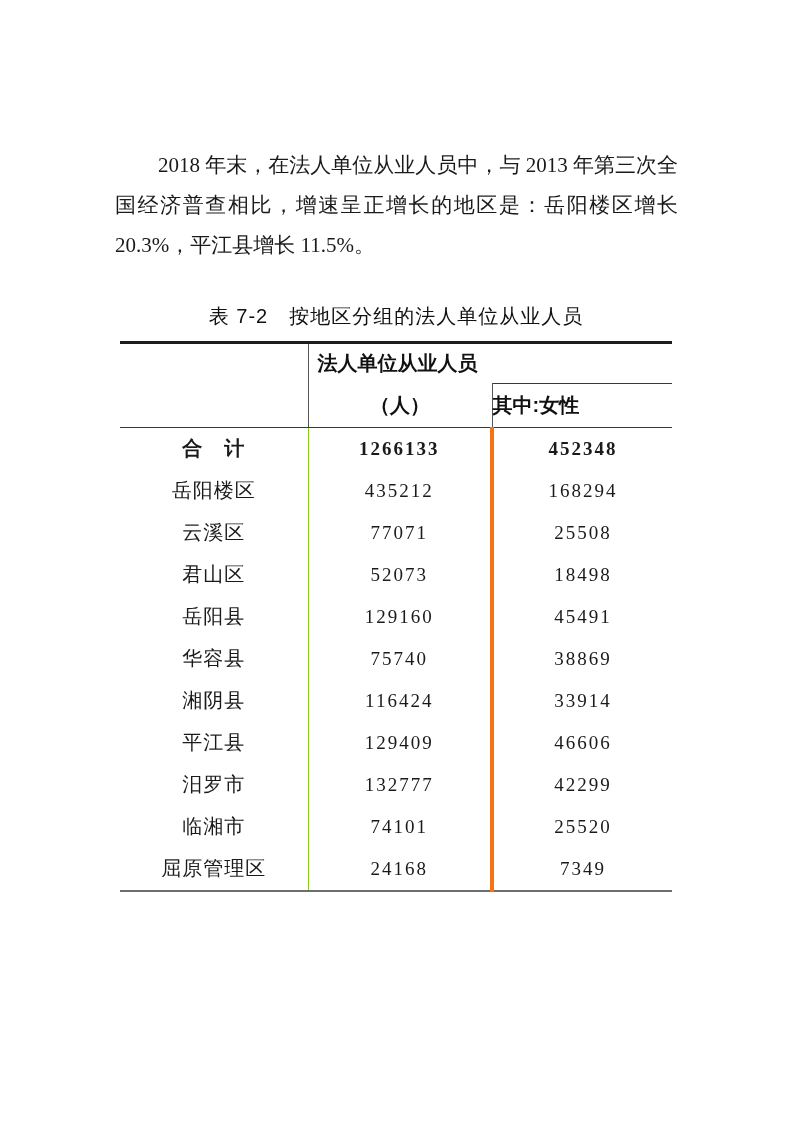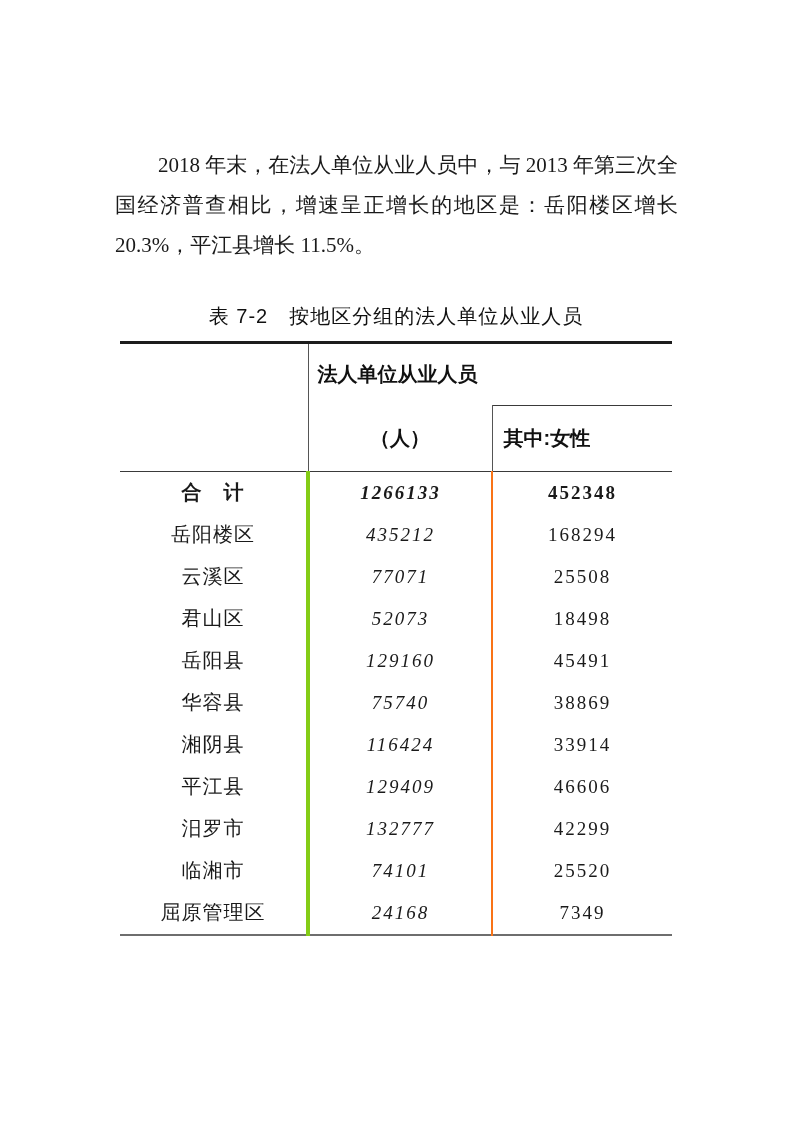--- a/index.html
+++ b/index.html
@@ -23,32 +23,32 @@
     margin:0 0 11px 0; color:#111;
   }
   table.census {
     border-collapse:collapse; width:552px; table-layout:fixed;
     border-top:3px solid #1c1c1c; border-bottom:2px solid #6e6e6e;
   }
   col.c1col { width:188px; } col.c2col { width:184px; } col.c3col { width:180px; }
   thead th {
     font-family:"Liberation Sans","DejaVu Sans",sans-serif;
     font-weight:bold; font-size:20px; color:#111; vertical-align:middle;
-    padding:11px;
+    padding:0;
   }
   th.corner { border-right:1px solid #555; border-bottom:1.5px solid #3a3a3a; }
   th.group  { text-align:left; padding-left:9px; height:39px; }
   th.ren    { border-right:1px solid #555; height:43px; border-bottom:1.5px solid #3a3a3a; text-align:center; }
   th.female { border-top:1.5px solid #3a3a3a; border-bottom:1.5px solid #3a3a3a; text-align:left; }
   tbody td {
     height:42px; text-align:center; vertical-align:middle; padding:0;
     font-size:20px; color:#1a1a1a;
   }
-  td.c1 { border-right:4px solid #84cc16; letter-spacing:1px; }
-  td.c2 { border-right:2px solid #f97316;font-style:italic; }
+  td.c1 { border-right:1px solid #84cc16; letter-spacing:1px; }
+  td.c2 { border-right:4px solid #f97316; }
   td.c2, td.c3 {
     font-family:"Liberation Serif","DejaVu Serif",serif;
     font-size:19px; letter-spacing:2px;
   }
   tr.bold-row td { font-weight:bold; }
 </style>
 </head>
 <body>
 
 <div class="doc">

